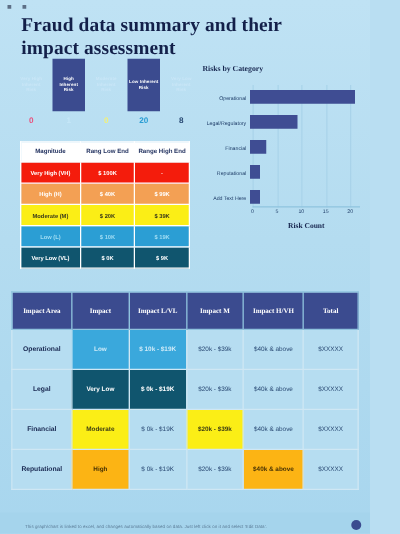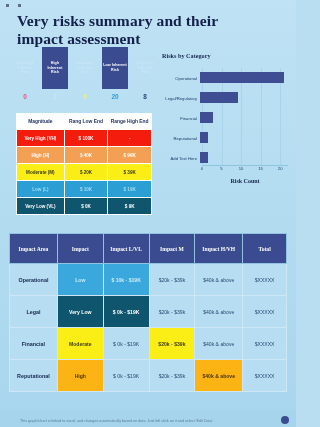--- a/index.html
+++ b/index.html
@@ -106,21 +106,21 @@
 </head>
 <body>
 
 <div class="slide">
 
   <div class="dots">
     <span></span>
     <span></span>
   </div>
 
-  <div class="title">Very risks summary and their impact assessment</div>
+  <div class="title">Fraud data summary and their impact assessment</div>
 
   <div class="riskstrip" id="riskstrip">
       <div class="rbox plain">
         <div class="rlabel">Very High Inherent Risk</div>
       </div>
       <div class="rbox filled">
         <div class="rlabel">High Inherent Risk</div>
       </div>
       <div class="rbox plain">
         <div class="rlabel">Moderate Inherent Risk</div>

